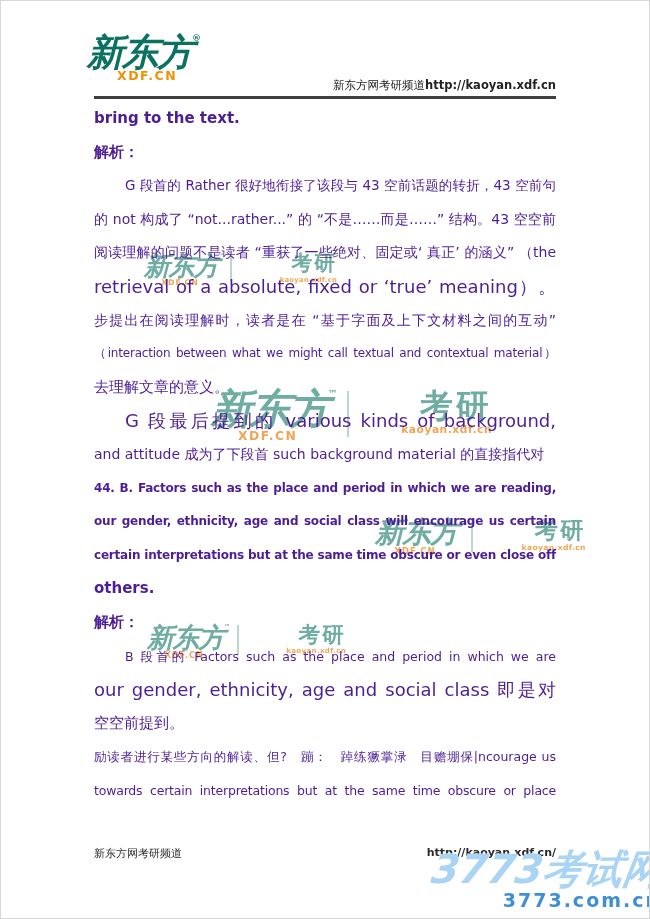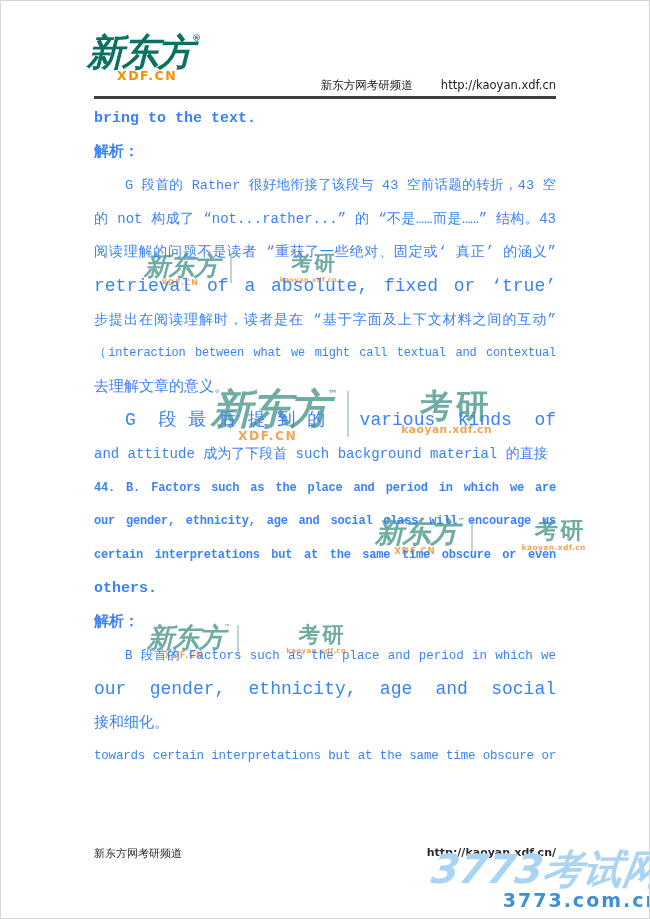--- a/index.html
+++ b/index.html
@@ -8,25 +8,25 @@
     background:#ffffff;overflow:hidden;box-sizing:border-box;
     border:1px solid #d6d6d6;
     font-family:"DejaVu Sans","Liberation Sans",sans-serif;
   }
   
   .logo{position:absolute;left:86px;top:33px;z-index:2;}
   .logo-brand{font-size:37px;font-weight:900;font-style:italic;color:#0b7261;letter-spacing:-2px;line-height:1;}
   .logo-reg{font-size:9px;color:#0b7261;vertical-align:top;font-style:normal;}
   .logo-sub{font-size:12.5px;font-weight:bold;color:#f29100;letter-spacing:1.5px;margin-left:30px;margin-top:-1px;line-height:1;}
   .hdr-right{position:absolute;right:93px;top:77px;font-size:11.5px;color:#222;z-index:2;white-space:nowrap;}
-  .hdr-right .hdr-url{font-weight:normal;margin-left:28px;}
+  .hdr-right .hdr-url{font-weight:bold;margin-left:0;}
   .hdr-rule{position:absolute;left:93px;right:93px;top:95px;height:3px;background:#3e3e3e;z-index:2;}
   
   .bodytext{position:absolute;left:93px;right:93px;top:101px;z-index:2;}
-  .ln{height:33.6px;line-height:33.6px;overflow:hidden;color:#3b82f6;text-align:left;font-family:Liberation Mono, monospace;}
+  .ln{height:33.6px;line-height:33.6px;overflow:hidden;color:#4c1d95;text-align:left;}
   .j{text-align:justify;text-align-last:justify;}
   .indent{padding-left:31px;}
   .b{font-weight:bold;}
   .s15{font-size:15px;}
   .s14{font-size:14px;}
   .s135{font-size:13.5px;}
   .s13{font-size:18px;}
   .s125{font-size:12.5px;}
   .s12{font-size:12px;}
   .en{letter-spacing:-0.2px;}
@@ -132,21 +132,22 @@
     <div class="ln s15">去理解文章的意义。</div>
     <div class="ln j indent s13">G 段最后提到的 various kinds of background, social knowledge, belief</div>
     <div class="ln s14">and attitude 成为了下段首 such background material 的直接指代对象。</div>
     <div class="ln b j s12 en">44. B. Factors such as the place and period in which we are reading,</div>
     <div class="ln b j s12 en">our gender, ethnicity, age and social class will encourage us certain</div>
     <div class="ln b j s12 en">certain interpretations but at the same time obscure or even close off</div>
     <div class="ln b s15">others.</div>
     <div class="ln b s15">解析：</div>
     <div class="ln j indent s125">B 段首的 Factors such as the place and period in which we are reading,</div>
     <div class="ln j s13">our gender, ethnicity, age and social class 即是对 44 空前 who we are 的承</div>
-    <div class="ln s15">接和细化。</div>
+    <div class="ln s15">空空前提到。</div>
+    <div class="ln j s125">励读者进行某些方向的解读、但?　蹦：　踔练獗掌渌　目赡堋保|ncourage us</div>
     <div class="ln j s125 en">towards certain interpretations but at the same time obscure or place</div>
   </div>
 
   <div class="footer">
     <span>新东方网考研频道</span>
     <span class="footer-url">http://kaoyan.xdf.cn/</span>
   </div>
 
   <div class="wm3773">
     <div class="wm3773-title">3773考试网</div>

